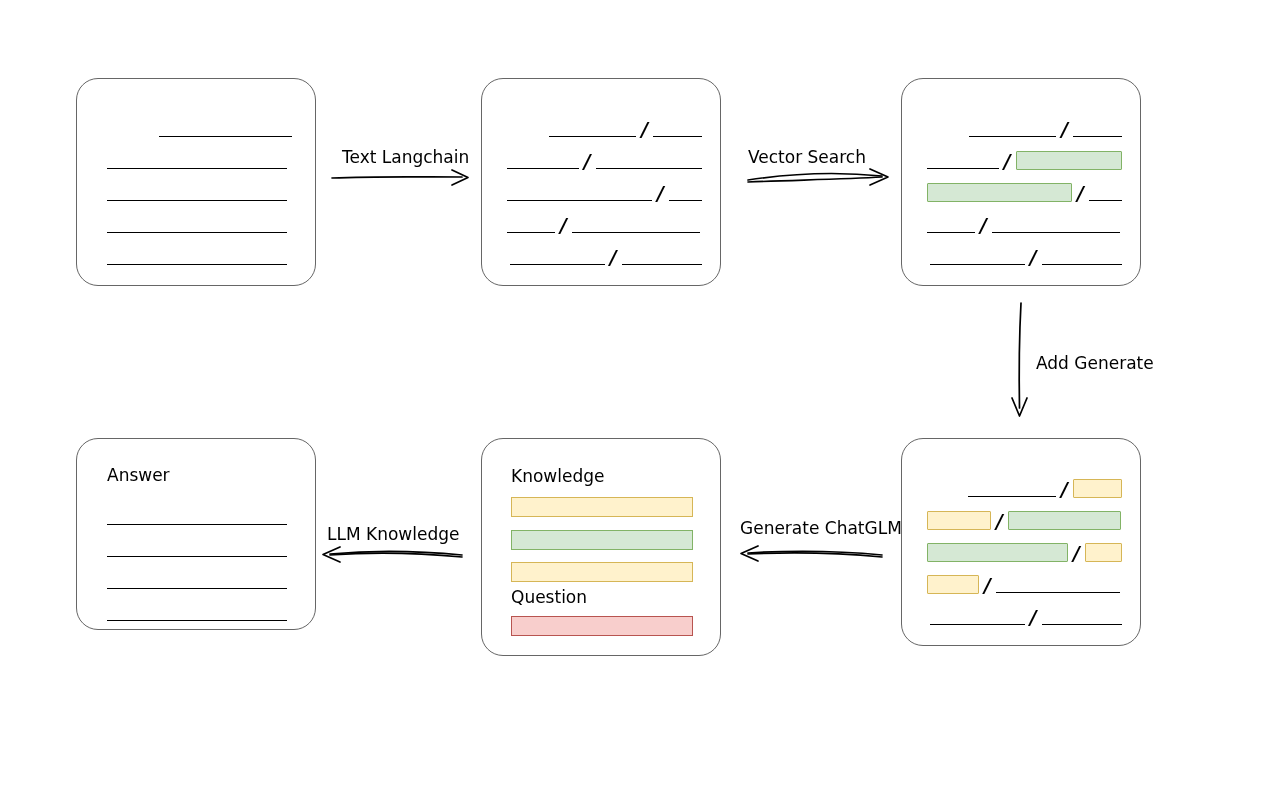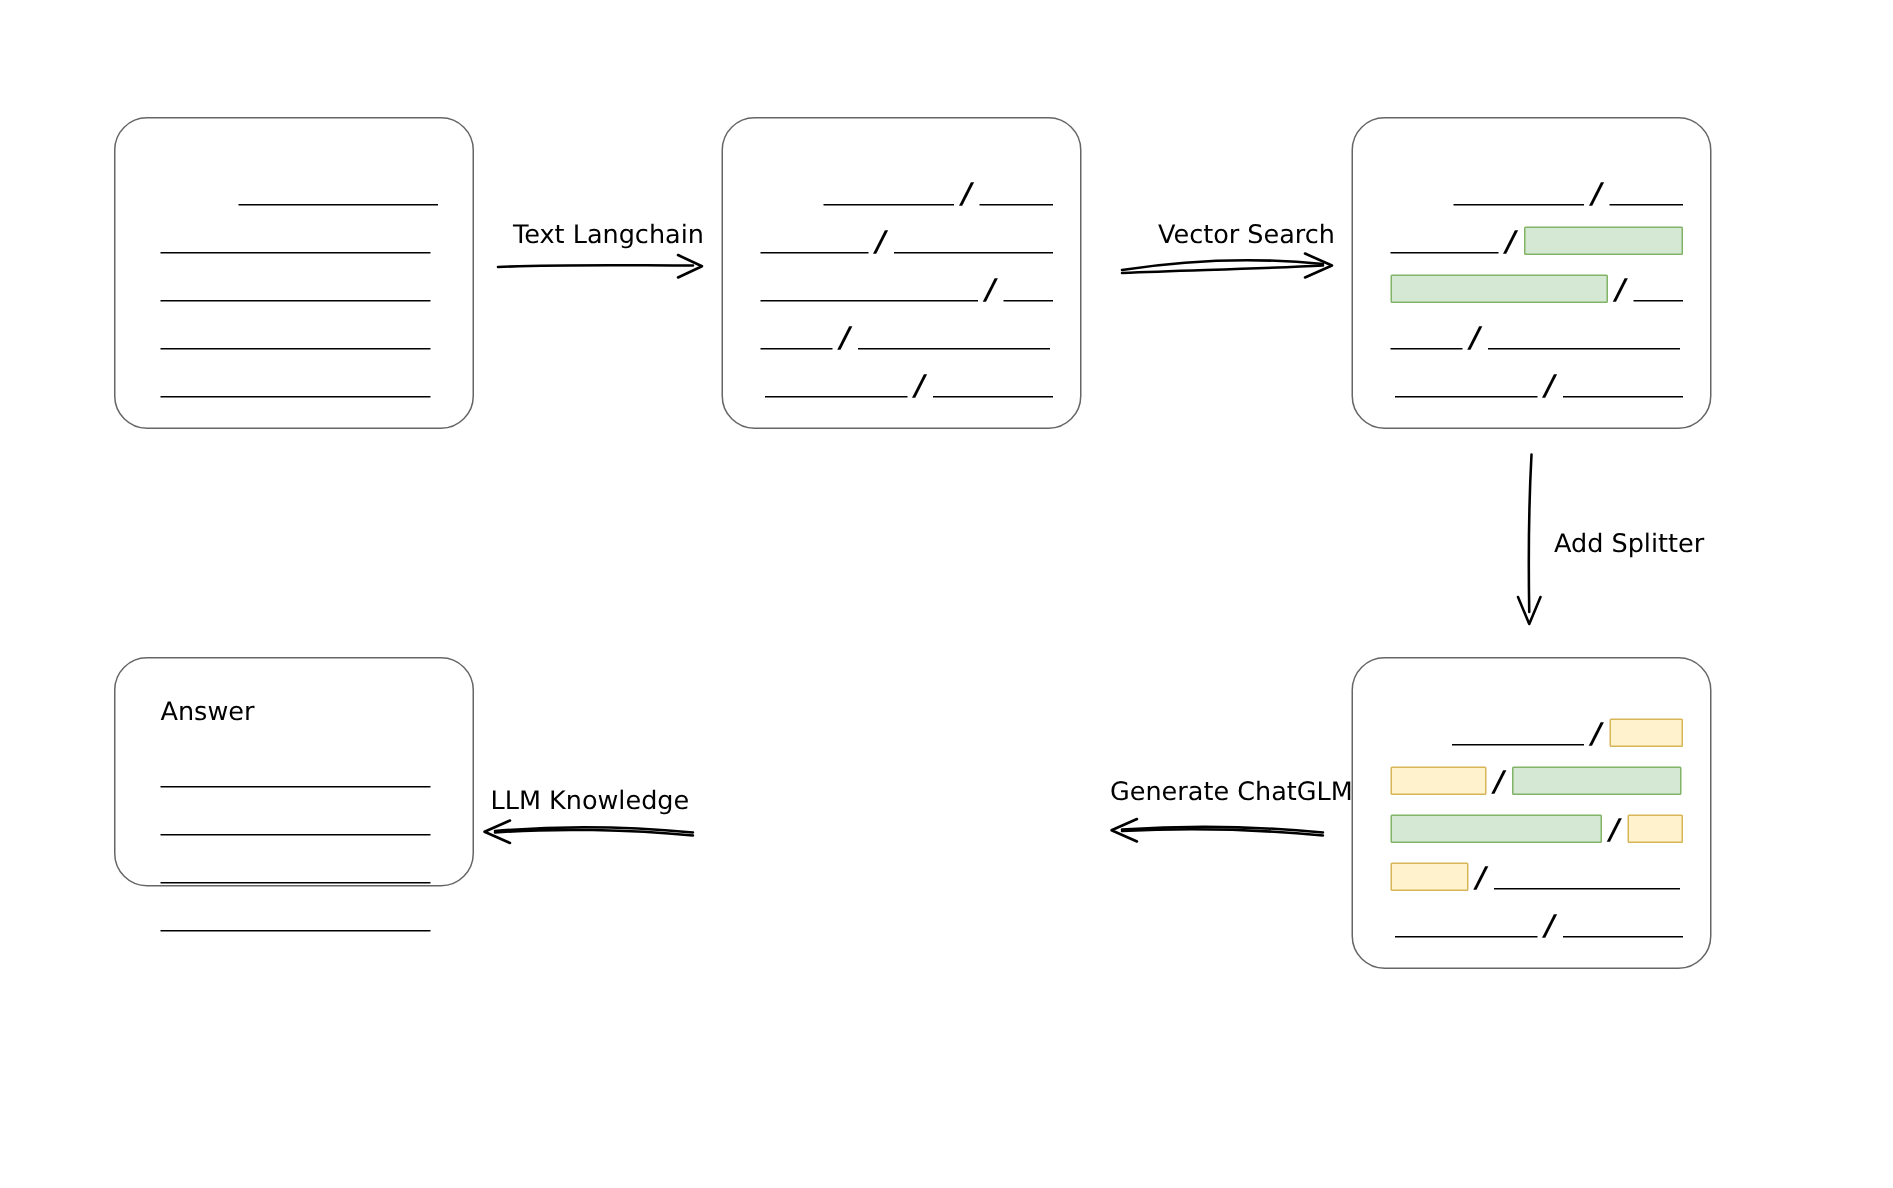--- a/index.html
+++ b/index.html
@@ -240,22 +240,30 @@
         </div>
         <div class="line-row" style="top: 128px;">
           <span class="gap" style="width: 3px;"></span>
           <span class="seg plain" style="width: 97px;"></span>
           <span class="slash" style="margin: 0px 5px;">/</span>
           <span class="seg plain" style="width: 82px;"></span>
         </div>
       </div>
   </div>
 
-
-  <div class="doc-box" style="left:76px; top:438px; width:240px; height:153px;">
+  <div class="doc-box" style="left:481px; top:438px; width:240px; height:218px;">
+    <div class="box-label" style="left:29px; top:27px;">Knowledge</div>
+    <div class="bar yellow" style="left:29px; top:58px; width:182px;"></div>
+    <div class="bar green" style="left:29px; top:91px; width:182px;"></div>
+    <div class="bar yellow" style="left:29px; top:123px; width:182px;"></div>
+    <div class="box-label" style="left:29px; top:148px;">Question</div>
+    <div class="bar red" style="left:29px; top:177px; width:182px;"></div>
+  </div>
+
+  <div class="doc-box" style="left:76px; top:438px; width:240px; height:192px;">
     <div class="box-label" style="left:30px; top:26px;">Answer</div>
     <div class="doc-rows" style="position:absolute; left:30px; top:66px; width:185px; height:118px;">
         <div class="line-row" style="top: 0px;">
           <span class="seg plain" style="width: 180px;"></span>
         </div>
         <div class="line-row" style="top: 32px;">
           <span class="seg plain" style="width: 180px;"></span>
         </div>
         <div class="line-row" style="top: 64px;">
           <span class="seg plain" style="width: 180px;"></span>
@@ -291,19 +299,19 @@
     </g>
 
     <g>
       <path d="M462,557 C420,553 370,552 330,555" fill="none" stroke="#000" stroke-width="1.7" stroke-linecap="round"></path>
       <path d="M462,555 C420,551 375,550 330,554" fill="none" stroke="#000" stroke-width="1.7" stroke-linecap="round"></path>
       <path d="M340,547 L323,554.5 L340,562" fill="none" stroke="#000" stroke-width="1.7" stroke-linejoin="round" stroke-linecap="round"></path>
     </g>
   </svg>
 
   <div class="arrow-label" style="left:342px; top:147px;">Text Langchain</div>
-  <div class="arrow-label" style="left:772px; top:147px;">Vector Search</div>
-  <div class="arrow-label" style="left:1036px; top:353px;">Add Splitter</div>
+  <div class="arrow-label" style="left:748px; top:147px;">Vector Search</div>
+  <div class="arrow-label" style="left:1036px; top:353px;">Add Generate</div>
   <div class="arrow-label" style="left:740px; top:518px;">Generate ChatGLM</div>
   <div class="arrow-label" style="left:327px; top:524px;">LLM Knowledge</div>
 
 
 </div>
 
 </body></html>

